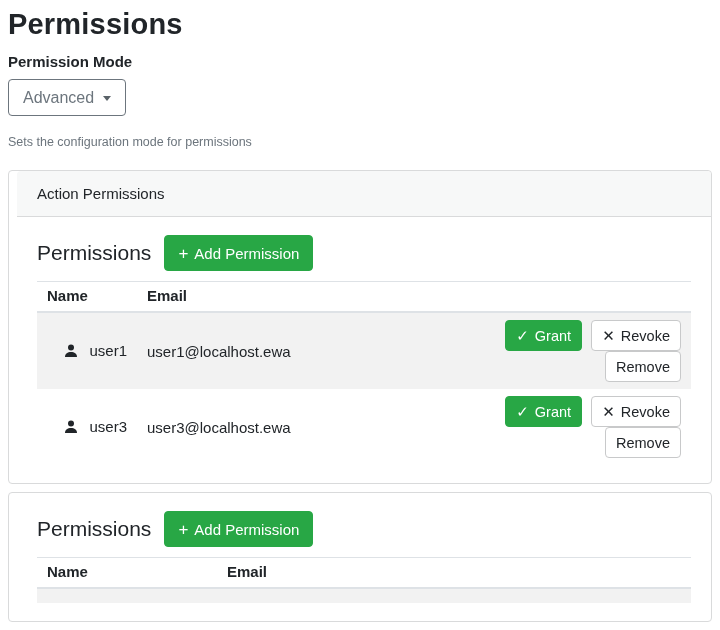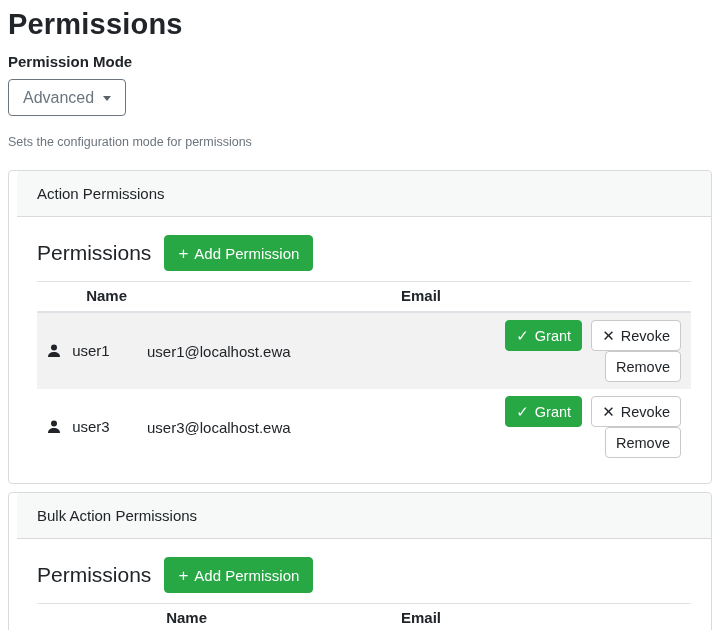--- a/index.html
+++ b/index.html
@@ -118,37 +118,37 @@
     color:var(--text);
   }
   .ic{font-size:15px;line-height:1;}
   .btn-add .ic{font-size:17px;font-weight:400;}
   table.perm-table{
     width:100%;
     border-collapse:collapse;
     margin-top:10px;
   }
   .perm-table th{
-    text-align:right;
+    text-align:left;
     font-size:15px;
     font-weight:700;
     padding:5px 10px 7px 10px;
     border-top:1px solid var(--table-border);
     border-bottom:2px solid var(--table-border);
   }
   .perm-table td{
     padding:7px 10px;
     vertical-align:middle;
     font-size:15px;
   }
   .perm-table tr.stripe{background:var(--stripe);}
   .t-users .col-name{width:100px;}
   .t-groups .col-name{width:180px;}
   .col-actions{width:240px;}
-  .cell-name{white-space:nowrap;}
+  .cell-name{white-space:nowrap;text-align:right;}
   .cell-name .icon{
     display:inline-block;
     vertical-align:-2px;
     margin-right:7px;
   }
   .cell-actions{text-align:right;}
   .cell-actions .btn{margin-left:5px;}
 </style>
 </head>
 <body>
@@ -234,21 +234,20 @@
                   <span>Remove</span>
                 </button>
             </td>
           </tr>
         </tbody>
       </table>
     </div>
   </section>
 
   <section class="card">
-    <header class="card-header">Bulk Action Permissions</header>
     <div class="card-body">
       <div class="section-head">
         <h2 class="section-title">Permissions</h2>
         <button class="btn btn-success btn-add">
           <span class="ic">+</span>
           <span>Add Permission</span>
         </button>
       </div>
       <table class="perm-table t-groups">
         <thead>

